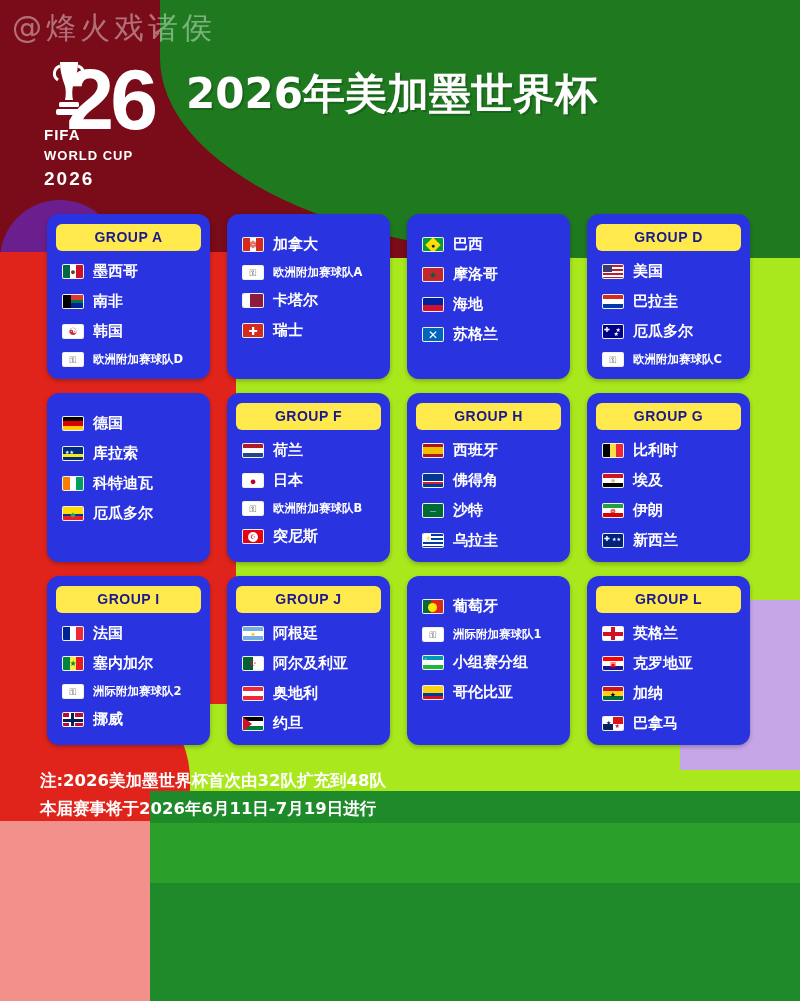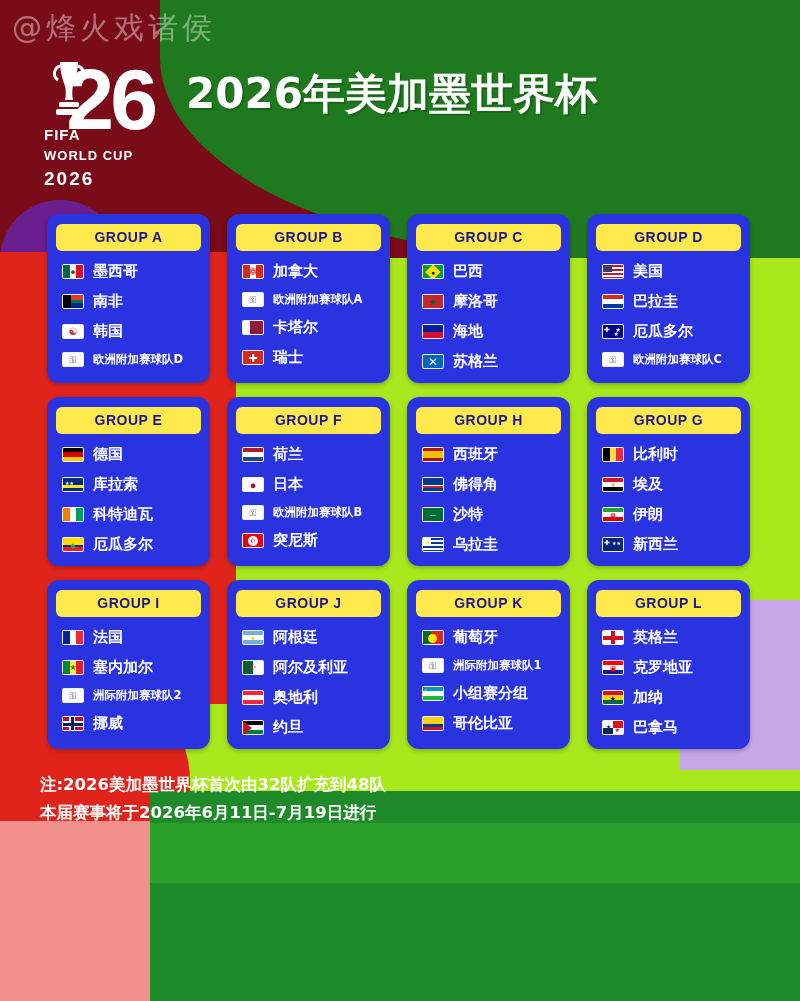--- a/index.html
+++ b/index.html
@@ -229,21 +229,20 @@
       </div>
       <div class="team small">
         <span class="flag">
           <span style="position:absolute;inset:0;background:#fff"></span>
           <span class="f-center" style="color:#333;font-size:9px">⚿</span>
         </span>
         <span class="team-name">欧洲附加赛球队D</span>
       </div>
     </div>
     <div class="group">
-      <div class="group-title">GROUP B</div>
       <div class="team">
         <span class="flag">
           <span class="f-v3">
             <i style="background:#d52b1e"></i>
             <i style="background:#ffffff"></i>
             <i style="background:#d52b1e"></i>
           </span>
           <span class="f-center" style="color:#d52b1e;font-size:10px">❁</span>
         </span>
         <span class="team-name">加拿大</span>
@@ -264,21 +263,20 @@
       </div>
       <div class="team">
         <span class="flag">
           <span style="position:absolute;inset:0;background:#d52b1e"></span>
           <span class="f-center" style="font-size:11px">✚</span>
         </span>
         <span class="team-name">瑞士</span>
       </div>
     </div>
     <div class="group">
-      <div class="group-title">GROUP C</div>
       <div class="team">
         <span class="flag">
           <span style="position:absolute;inset:0;background:#009c3b"></span>
           <span style="position:absolute;left:50%;top:50%;transform:translate(-50%,-50%) rotate(45deg);width:11px;height:11px;background:#ffdf00"></span>
           <span class="f-center" style="color:#002776;font-size:7px">●</span>
         </span>
         <span class="team-name">巴西</span>
       </div>
       <div class="team">
         <span class="flag">
@@ -336,21 +334,20 @@
       </div>
       <div class="team small">
         <span class="flag">
           <span style="position:absolute;inset:0;background:#fff"></span>
           <span class="f-center" style="color:#333;font-size:9px">⚿</span>
         </span>
         <span class="team-name">欧洲附加赛球队C</span>
       </div>
     </div>
     <div class="group">
-      <div class="group-title">GROUP E</div>
       <div class="team">
         <span class="flag">
           <span class="f-h3">
             <i style="background:#000000"></i>
             <i style="background:#dd0000"></i>
             <i style="background:#ffce00"></i>
           </span>
         </span>
         <span class="team-name">德国</span>
       </div>
@@ -573,21 +570,20 @@
             <i style="background:#000000"></i>
             <i style="background:#ffffff"></i>
             <i style="background:#007a3d"></i>
           </span>
           <span style="position:absolute;left:0;top:0;width:0;height:0;border-top:7.5px solid transparent;border-bottom:7.5px solid transparent;border-left:9px solid #ce1126"></span>
         </span>
         <span class="team-name">约旦</span>
       </div>
     </div>
     <div class="group">
-      <div class="group-title">GROUP K</div>
       <div class="team">
         <span class="flag">
           <span style="position:absolute;inset:0;background:#da291c"></span>
           <span style="position:absolute;left:0;top:0;width:40%;height:100%;background:#046a38"></span>
           <span style="position:absolute;left:5px;top:3px;width:9px;height:9px;border-radius:50%;background:#ffe900"></span>
         </span>
         <span class="team-name">葡萄牙</span>
       </div>
       <div class="team small">
         <span class="flag">

